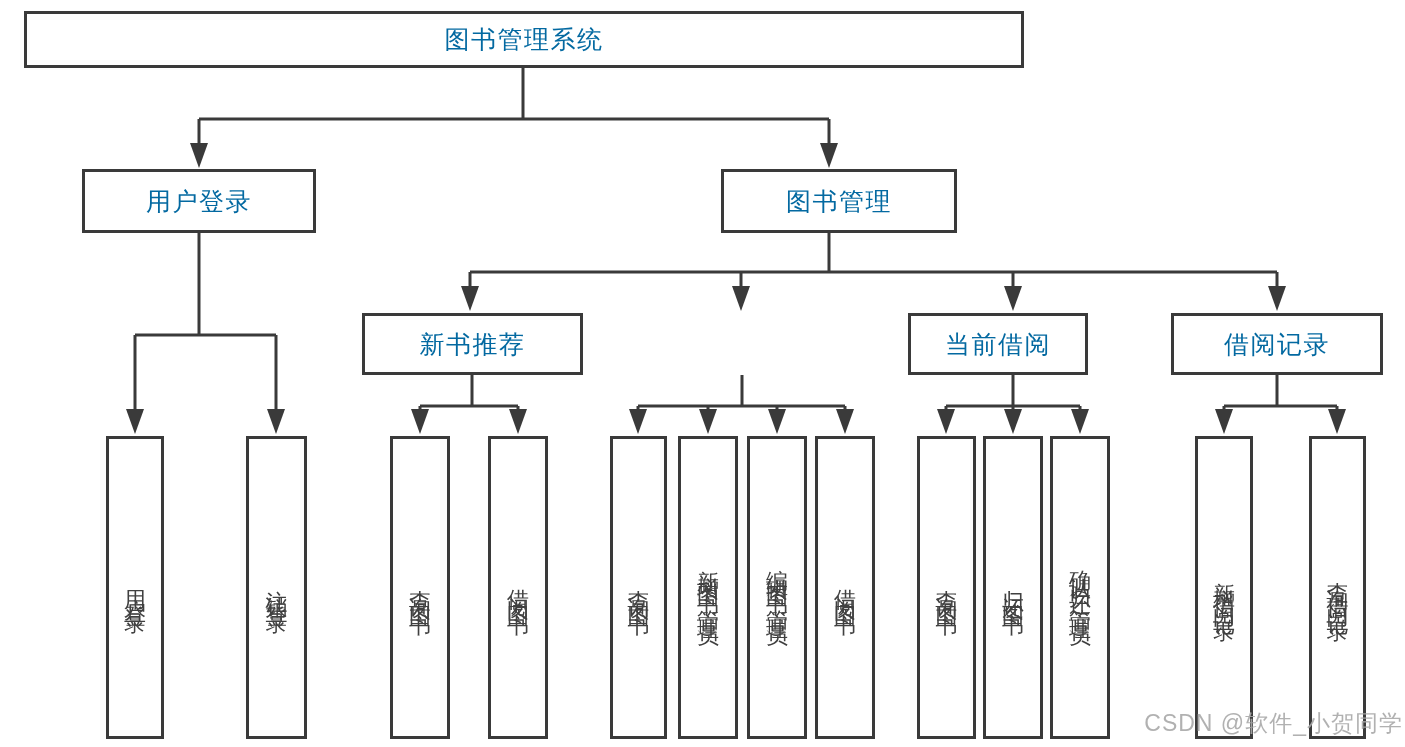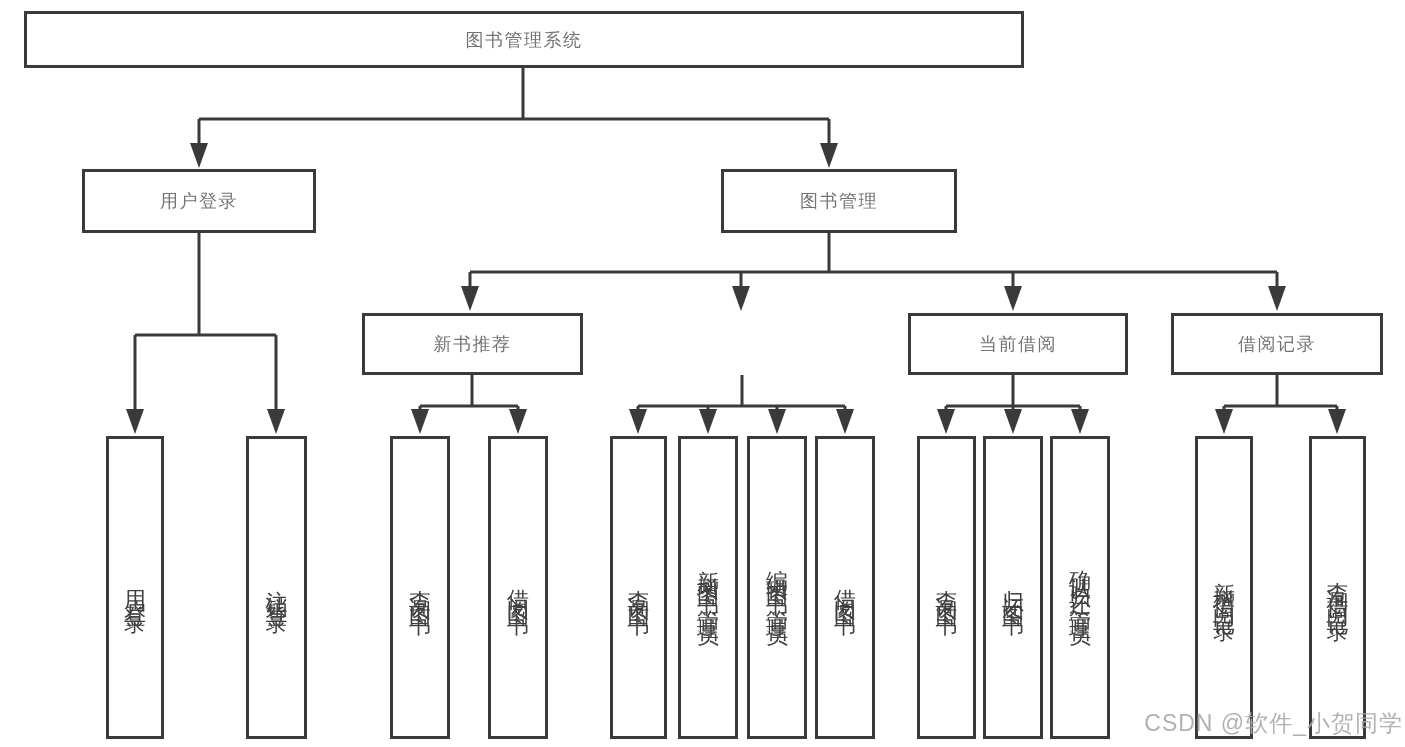--- a/index.html
+++ b/index.html
@@ -25,22 +25,22 @@
     position: absolute;
     box-sizing: border-box;
     background: #ffffff;
     border: 3px solid #3a3a3a;
     display: flex;
     align-items: center;
     justify-content: center;
     z-index: 1;
   }
   .node .hlabel {
-    color: #737373;
-    font-size: 18px;
+    color: #0369a1;
+    font-size: 25px;
     letter-spacing: 1.5px;
     white-space: nowrap;
   }
   .node .vlabel {
     color: #404040;
     font-size: 22px;
     line-height: 1;
     writing-mode: vertical-rl;
     text-orientation: mixed;
     letter-spacing: 8px;
@@ -113,21 +113,21 @@
   <div class="node lvl2" style="left:82px; width:234px;">
     <span class="hlabel">用户登录</span>
   </div>
   <div class="node lvl2" style="left:711px; width:236px;margin-left:10px;">
     <span class="hlabel">图书管理</span>
   </div>
 
   <div class="node lvl3" style="left:362px; width:221px;">
     <span class="hlabel">新书推荐</span>
   </div>
-  <div class="node lvl3" style="left:908px; width:220px;">
+  <div class="node lvl3" style="left:908px; width:180px;">
     <span class="hlabel">当前借阅</span>
   </div>
   <div class="node lvl3" style="left:1171px; width:212px;">
     <span class="hlabel">借阅记录</span>
   </div>
 
   <div class="node leaf" style="left:106px; width:58px;">
     <span class="vlabel">用户登录</span>
   </div>
   <div class="node leaf" style="left:246px; width:61px;">

